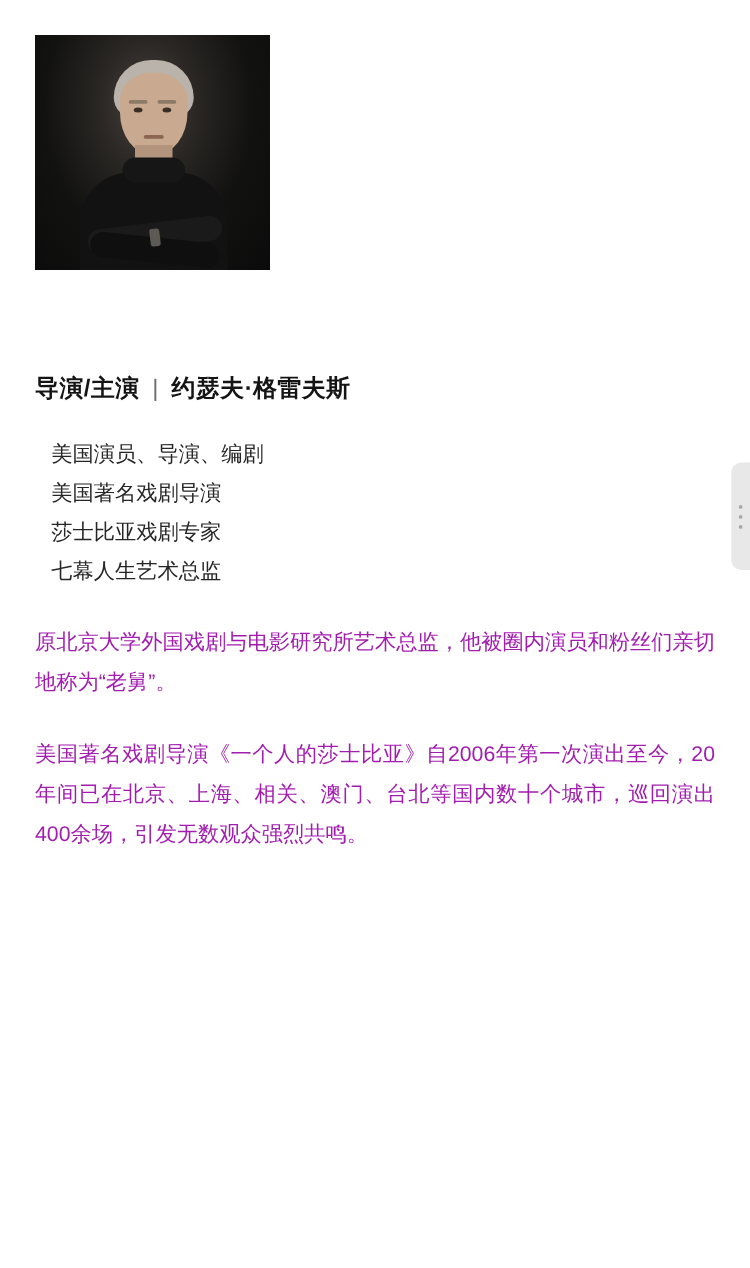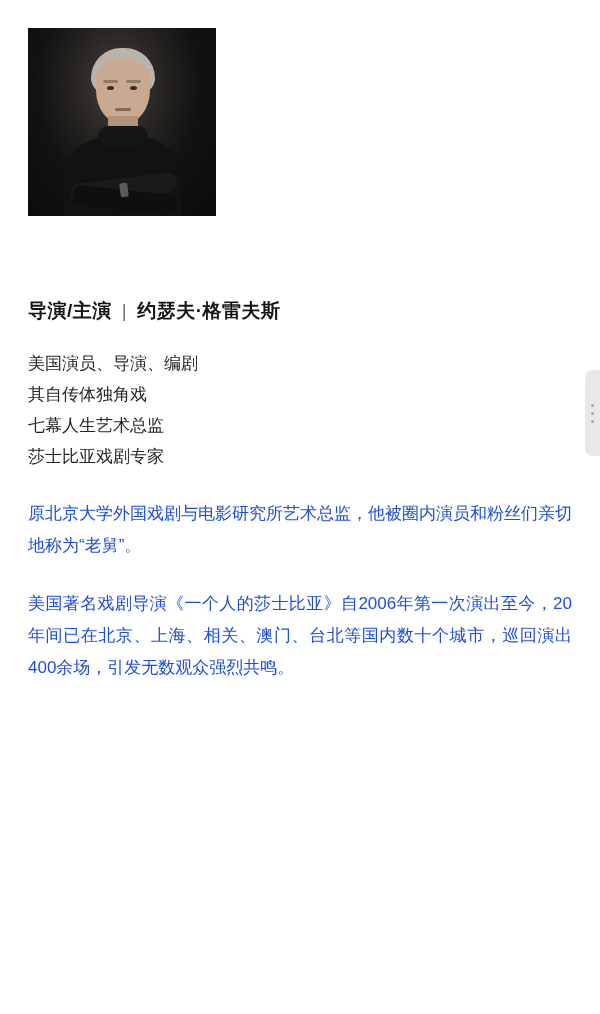--- a/index.html
+++ b/index.html
@@ -136,28 +136,29 @@
     color: #6f6f6f;
     font-weight: normal;
   }
   .title-name { font-weight: bold; margin-top: 44px; }
 
   .credits {
     margin-top: 24px;
     font-size: 17px;
     line-height: 31px;
     color: #262626;
+    margin-left: 13px;
   }
   .credits div { white-space: nowrap; }
 
   .para {
     margin-top: 26px;
     font-size: 17px;
     line-height: 32px;
-    color: #1d4ed8;
+    color: #a21caf;
     text-align: justify;
     text-justify: inter-ideograph;
   }
 
   .scroll-pill {
     position: absolute;
     right: 0;
     top: 370px;
     width: 15px;
     height: 86px;
@@ -200,23 +201,23 @@
   </div>
 
   <div class="title-row">
     <span class="title-role">导演/主演</span>
     <span class="title-sep">|</span>
     <span class="title-name">约瑟夫·格雷夫斯</span>
   </div>
 
   <div class="credits">
     <div>美国演员、导演、编剧</div>
-    <div>其自传体独角戏</div>
+    <div>美国著名戏剧导演</div>
+    <div>莎士比亚戏剧专家</div>
     <div>七幕人生艺术总监</div>
-    <div>莎士比亚戏剧专家</div>
   </div>
 
   <div class="para">原北京大学外国戏剧与电影研究所艺术总监，他被圈内演员和粉丝们亲切地称为“老舅”。</div>
   <div class="para">美国著名戏剧导演《一个人的莎士比亚》自2006年第一次演出至今，20年间已在北京、上海、相关、澳门、台北等国内数十个城市，巡回演出400余场，引发无数观众强烈共鸣。</div>
 
   <div class="scroll-pill">
     <span></span>
     <span></span>
     <span></span>
   </div>

